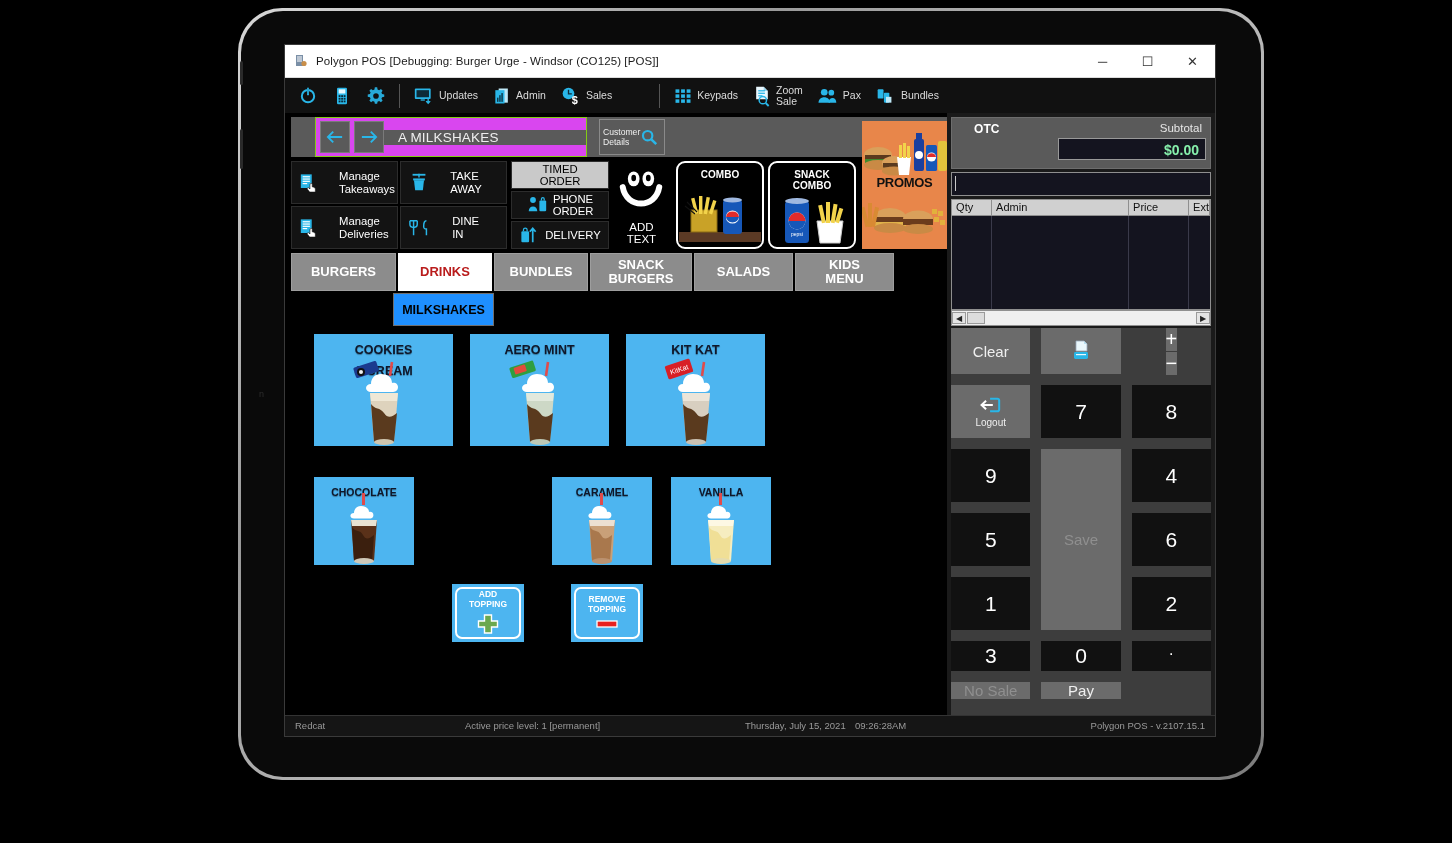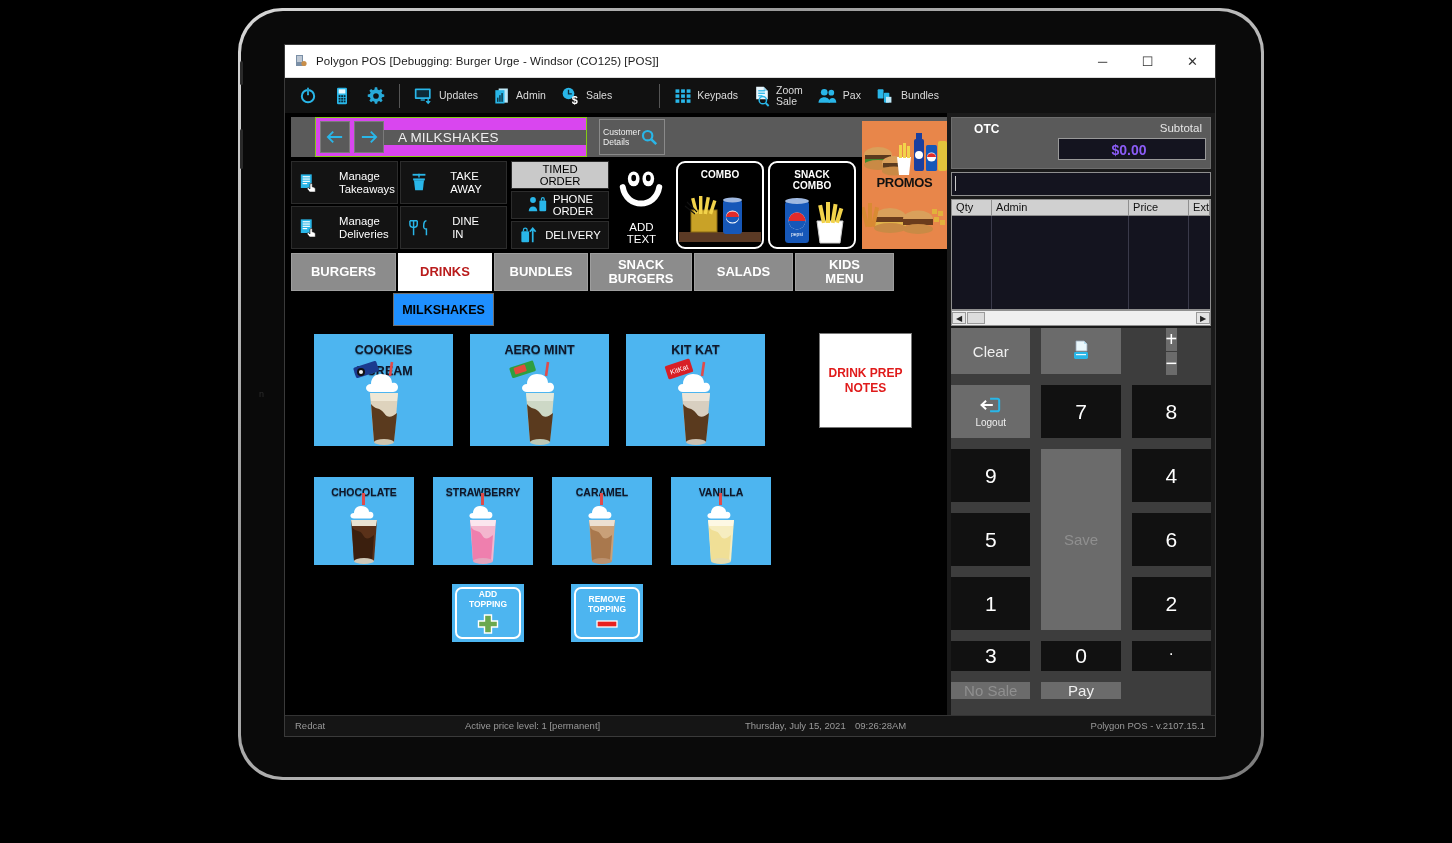--- a/index.html
+++ b/index.html
@@ -99,21 +99,21 @@
   .topbtn{position:absolute;background:#4db5f0;display:flex;align-items:center;justify-content:center;}
   .topbtn .inner{width:86%;height:82%;border:2px solid #fff;border-radius:7px;display:flex;
     flex-direction:column;align-items:center;justify-content:center;gap:3px;}
   .topbtn .t{color:#fff;font-size:8.5px;font-weight:bold;text-align:center;line-height:10px;white-space:pre-line;}
 
   
   .otc{height:52px;background:#5a5a5a;margin:4px 4px 0 4px;border:1px solid #6d6d6d;position:relative;box-sizing:border-box;}
   .otc .otc-l{position:absolute;left:6px;top:4px;color:#fff;font-size:12px;font-weight:bold;margin-left:16px;}
   .otc .otc-r{position:absolute;right:8px;top:4px;color:#e6e6e6;font-size:11.5px;}
   .otc .sub-box{position:absolute;right:4px;top:20px;width:148px;height:22px;background:#14141f;
-    border:1px solid #999;color:#8b5cf6;font-size:14px;font-weight:bold;text-align:center;
+    border:1px solid #999;color:#86efac;font-size:14px;font-weight:bold;text-align:right;
     padding-right:6px;line-height:22px;box-sizing:border-box;}
   .entry{height:22px;margin:3px 4px 0 4px;background:#14141f;border:1px solid #8f8f8f;position:relative;}
   .entry .caret{position:absolute;left:3px;top:3px;width:1px;height:15px;background:#c8c8c8;}
   .grid-head{display:flex;margin:3px 4px 0 4px;height:17px;background:#d0d0d0;border:1px solid #8f8f8f;box-sizing:border-box;}
   .gh{border-right:1px solid #8f8f8f;color:#111;font-size:11px;padding-left:4px;line-height:15px;box-sizing:border-box;}
   .grid-body{margin:0 4px;flex:1;background:#14141f;border:1px solid #8f8f8f;border-top:none;display:flex;min-height:0;}
   .gcol{border-right:1px solid #3a3a4a;height:100%;box-sizing:border-box;}
   .hscroll{height:14px;margin:0 4px 2px 4px;background:#efefef;border:1px solid #8f8f8f;display:flex;align-items:center;}
   .hs-arrow{width:14px;height:12px;display:flex;align-items:center;justify-content:center;font-size:8px;color:#222;background:#e4e4e4;border:1px solid #9a9a9a;box-sizing:border-box;}
   .hs-thumb{width:18px;height:12px;background:#dcdcdc;border:1px solid #9a9a9a;margin-left:1px;box-sizing:border-box;}
@@ -560,47 +560,32 @@
               <path d="M78 28 76 42" stroke="#e04b4b" stroke-width="2.6"></path>
               <rect x="40" y="28" width="26" height="14" rx="1.5" fill="#d81f26" transform="rotate(-18 53 35)"></rect>
               <text x="53" y="38" font-size="7" fill="#fff" text-anchor="middle" font-family="Liberation Sans" transform="rotate(-18 53 35)">KitKat</text>
               <path d="M57 50c0-6 4-10 10-10s11 3 11 9c2-1 6 0 6 4s-3 5-6 5H57c-3 0-5-2-5-4s2-4 5-4z" fill="#fff"></path>
               <path d="M56 59h28l-4 49H60z" fill="#d8cfc0"></path>
               <path d="M57 70c4 6 9 3 13 9s8 4 13 0l-3 29H60z" fill="#5a3a1e"></path>
               <path d="M56 59h28l-1 8H57z" fill="#ece5d9"></path>
               <ellipse cx="70" cy="108" rx="10" ry="3" fill="#cac1b2"></ellipse>
             </svg>
           </div>
-          <div class="notes" style="left:534px;top:7px;width:91px;height:93px">
-            <span class="t">DRINK PREP
-NOTES</span>
-          </div>
 
           <div class="tile sm" style="left:29px;top:151px;width:100px;height:88px">
             <span class="cap">CHOCOLATE</span>
             <svg width="100" height="88" viewBox="0 0 100 88" style="position:absolute;left:0;top:0">
               <rect x="48" y="16" width="3" height="12" fill="#e04b4b"></rect>
               <path d="M40 36c0-4 3-7 7-7s8 2 8 6c1.6-.8 4.4 0 4.4 3s-2.2 3.6-4.4 3.6H40c-2.2 0-3.6-1.4-3.6-2.8s1.4-2.8 3.6-2.8z" fill="#fff"></path>
               <path d="M37 43h26l-3 41H40z" fill="#5a3119"></path>
               <path d="M38 50c4 6 8 2 11 8s7 3 11 0l-2 26H40z" fill="#3b1f0e"></path>
               <path d="M37 43h26l-1 6H38z" fill="#e9e2d2"></path>
               <ellipse cx="50" cy="84" rx="10" ry="3" fill="#cfc8b8"></ellipse>
             </svg>
           </div>
-          <div class="tile sm" style="left:148px;top:151px;width:100px;height:88px">
-            <span class="cap">STRAWBERRY</span>
-            <svg width="100" height="88" viewBox="0 0 100 88" style="position:absolute;left:0;top:0">
-              <rect x="48" y="16" width="3" height="12" fill="#e04b4b"></rect>
-              <path d="M40 36c0-4 3-7 7-7s8 2 8 6c1.6-.8 4.4 0 4.4 3s-2.2 3.6-4.4 3.6H40c-2.2 0-3.6-1.4-3.6-2.8s1.4-2.8 3.6-2.8z" fill="#fff"></path>
-              <path d="M37 43h26l-3 41H40z" fill="#f3b6ce"></path>
-              <path d="M38 50c4 6 8 2 11 8s7 3 11 0l-2 26H40z" fill="#ef7fae"></path>
-              <path d="M37 43h26l-1 6H38z" fill="#fbe6ee"></path>
-              <ellipse cx="50" cy="84" rx="10" ry="3" fill="#e4a6bf"></ellipse>
-            </svg>
-          </div>
           <div class="tile sm" style="left:386px;top:151px;width:100px;height:88px">
             <span class="cap">VANILLA</span>
             <svg width="100" height="88" viewBox="0 0 100 88" style="position:absolute;left:0;top:0">
               <rect x="48" y="16" width="3" height="12" fill="#e04b4b"></rect>
               <path d="M40 36c0-4 3-7 7-7s8 2 8 6c1.6-.8 4.4 0 4.4 3s-2.2 3.6-4.4 3.6H40c-2.2 0-3.6-1.4-3.6-2.8s1.4-2.8 3.6-2.8z" fill="#fff"></path>
               <path d="M37 43h26l-3 41H40z" fill="#f6edc0"></path>
               <path d="M38 50c4 6 8 2 11 8s7 3 11 0l-2 26H40z" fill="#f0df96"></path>
               <path d="M37 43h26l-1 6H38z" fill="#fdf8e4"></path>
               <ellipse cx="50" cy="84" rx="10" ry="3" fill="#e5dcae"></ellipse>
             </svg>

